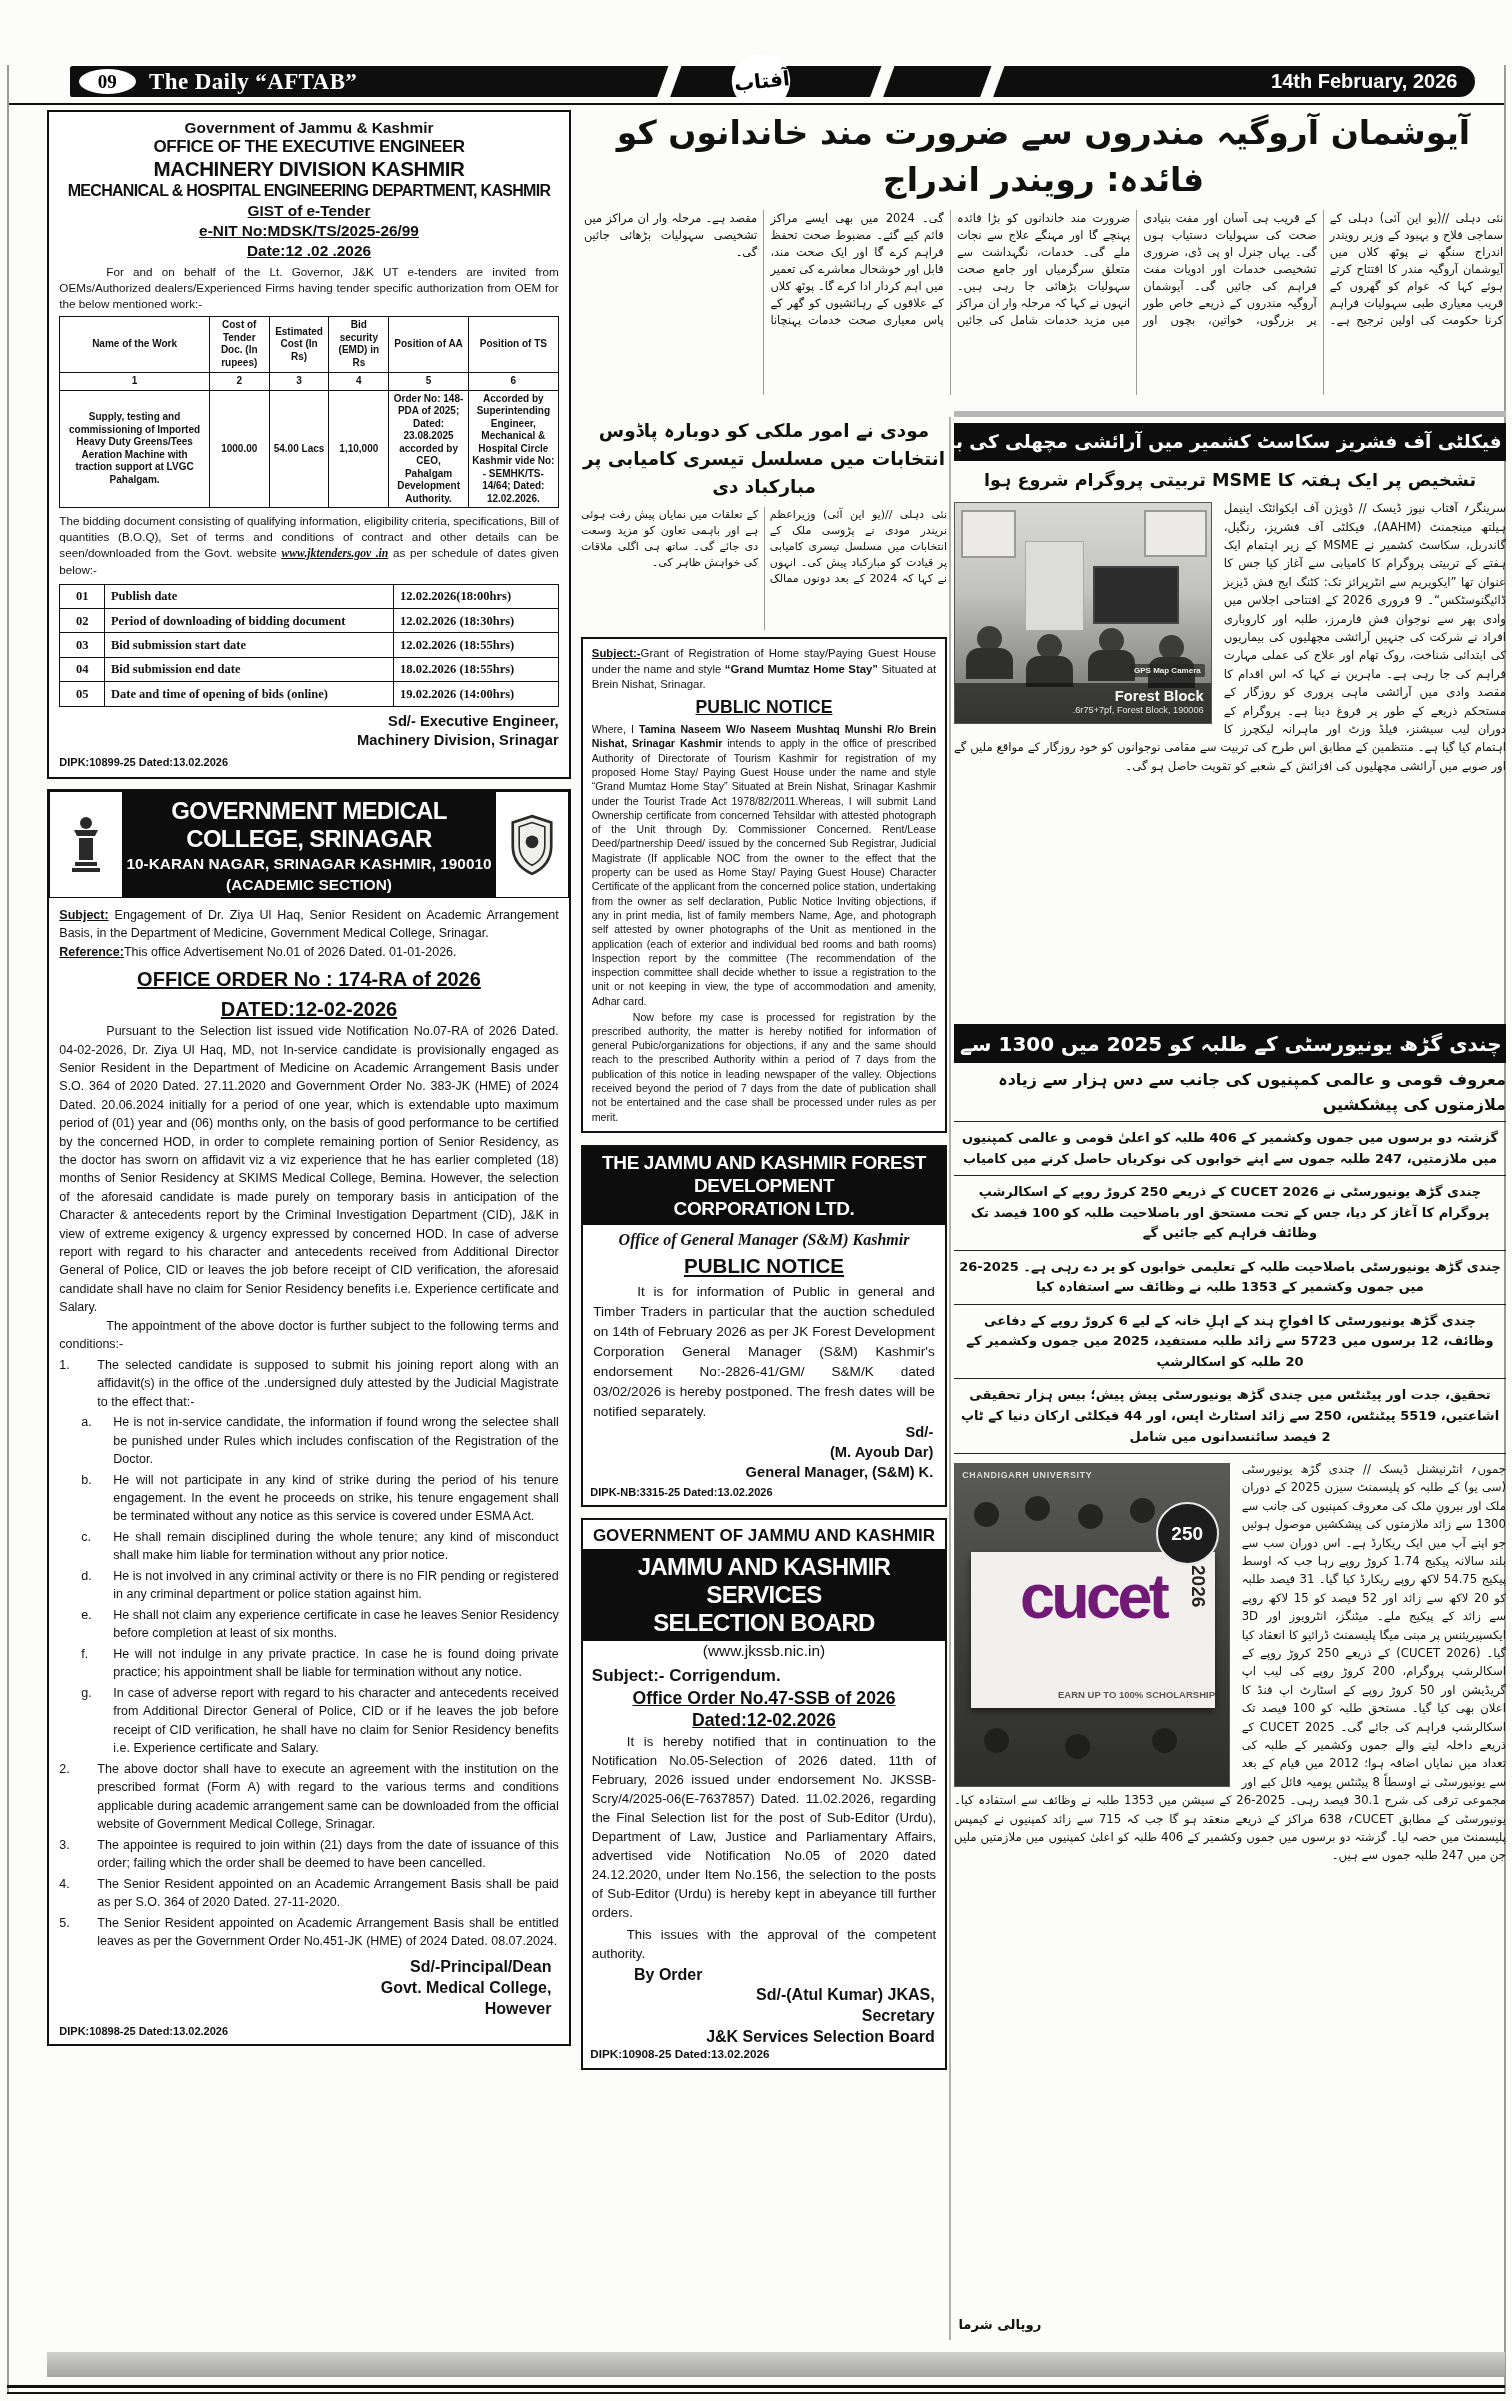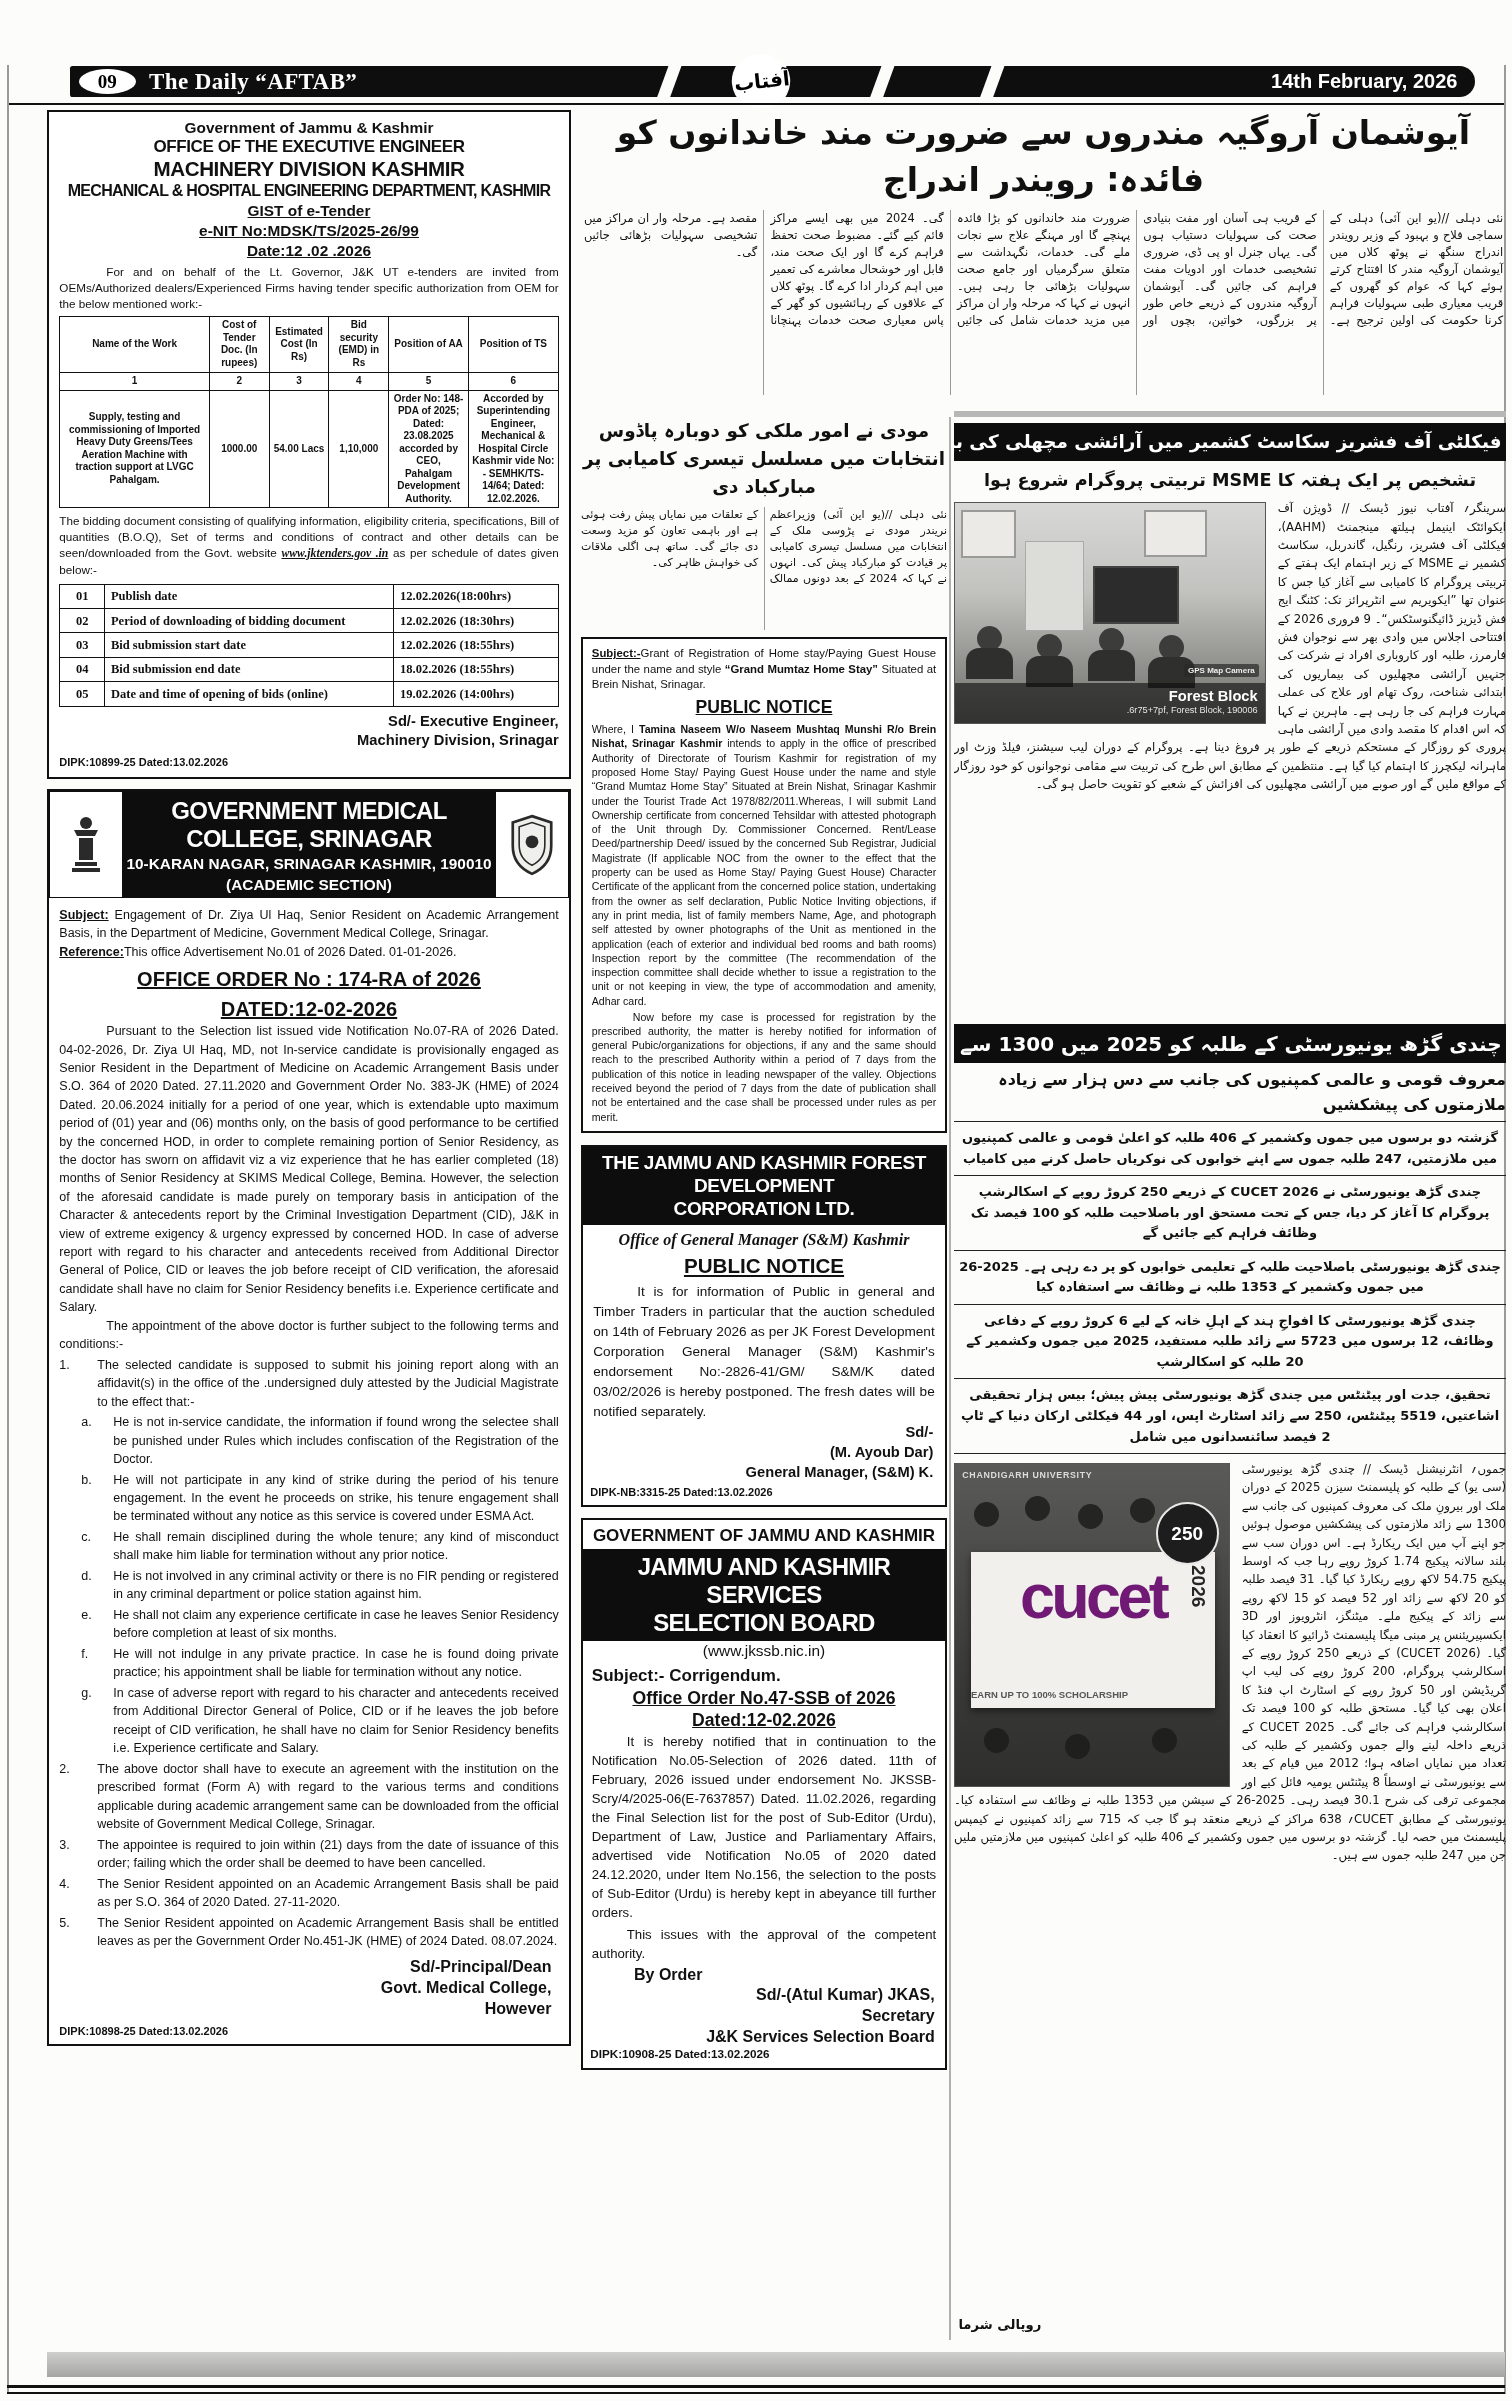--- a/index.html
+++ b/index.html
@@ -105,39 +105,39 @@
   .sk-sub{direction:rtl;text-align:center;font:bold 17.6px/26.4px "DejaVu Sans";padding:5.9px 1.5px 4.4px;}
   .ur-body{direction:rtl;font:11.7px/18.4px "DejaVu Sans";text-align:justify;overflow:hidden;}
   #sk-body{height:518px;margin-top:1.5px;}
   .cu-deck{direction:rtl;font:bold 16px/25px "DejaVu Sans";padding:4.4px 0;border-bottom:1.5px solid #222;}
   .cu-b{direction:rtl;text-align:center;font:bold 13px/20.6px "DejaVu Sans";padding:5.9px 4.4px;border-bottom:1.5px solid #222;}
   #cu-body{min-height:852px;margin-top:5.9px;}
   .cu-close{direction:rtl;font:bold 13.2px/19px "DejaVu Sans";text-align:left;padding:2.9px 4.4px 0;}
   
   .photo{float:left;position:relative;overflow:hidden;background:#888;margin:2.9px 11.7px 4.4px 0;
          border:0.7px solid #555;box-sizing:border-box;}
-  #photo-forest{width:312px;height:222px;background:linear-gradient(180deg,#d8d8d6 0%,#c2c2bf 40%,#8f8f8c 75%,#6f6f6c 100%);}
+  #photo-forest{width:258px;height:222px;background:linear-gradient(180deg,#d8d8d6 0%,#c2c2bf 40%,#8f8f8c 75%,#6f6f6c 100%);}
   .pf-window{position:absolute;background:#eceae6;border:2.2px solid #9a9a96;}
   .pf-screen{position:absolute;left:138px;top:63px;width:82px;height:54px;background:#2c2c2c;border:2.9px solid #444;}
   .pf-banner{position:absolute;left:70px;top:38px;width:57px;height:88px;background:#dcdcd8;border:1.5px solid #aaa;}
   .head{position:absolute;width:25px;height:25px;border-radius:50%;background:#3c3c3a;}
   .shoulder{position:absolute;width:47px;height:31px;border-radius:13.2px 13.2px 0 0;background:#2f2f2d;}
   .pf-cap{position:absolute;left:0;right:0;bottom:0;background:rgba(15,15,15,.62);color:#fff;padding:4.4px 7.3px 5.9px;}
   .pf-cap .t{font:bold 14.7px/17.6px "Liberation Sans";}
   .pf-cap .s{font:9.2px/11.7px "Liberation Sans";color:#e6e6e6;}
   .pf-tag{position:absolute;right:5.9px;bottom:46px;font:bold 8px/11.7px "Liberation Sans";color:#eee;
           background:rgba(40,40,40,.7);padding:0.7px 4.4px;border-radius:2.2px;}
   #photo-cucet{width:276px;height:324px;background:linear-gradient(180deg,#5a5a58,#3c3c3a 60%,#2e2e2c);}
   .cu-org{position:absolute;left:7.3px;top:5.9px;font:bold 8.8px/11px "Liberation Sans";color:#ddd;letter-spacing:0.7px;}
   .cu-board{position:absolute;left:16px;top:88px;width:244px;height:156px;background:#f1f0ec;
             box-shadow:0 2.9px 7.3px rgba(0,0,0,.5);}
   .cu-word{font:bold 63px/88px "Liberation Sans";letter-spacing:-3.7px;color:#701a75;text-align:center;}
   .cu-year{position:absolute;right:7.3px;top:13.2px;font:bold 19px/20.6px "Liberation Sans";color:#262626;
            writing-mode:vertical-rl;}
-  .cu-sub{position:absolute;left:0;right:0;bottom:7.3px;text-align:left;font:bold 9.5px/11.7px "Liberation Sans";color:#555;}
+  .cu-sub{position:absolute;left:16px;right:0;bottom:7.3px;text-align:right;font:bold 9.5px/11.7px "Liberation Sans";color:#555;}
   .cu-badge{position:absolute;right:10.3px;top:38px;width:59px;height:59px;border-radius:50%;background:#1d1d1d;
             color:#fff;text-align:center;font:bold 19px/59px "Liberation Sans";border:2.2px solid #e8e8e8;}
   
   #bottom-gray{position:absolute;left:47px;top:2352px;width:1458px;height:25px;
                background:linear-gradient(180deg,#cfcfcd,#a5a5a3);}
   .brule{position:absolute;left:7.3px;width:1498px;background:#111;}
 </style>
 </head>
 <body>
 

